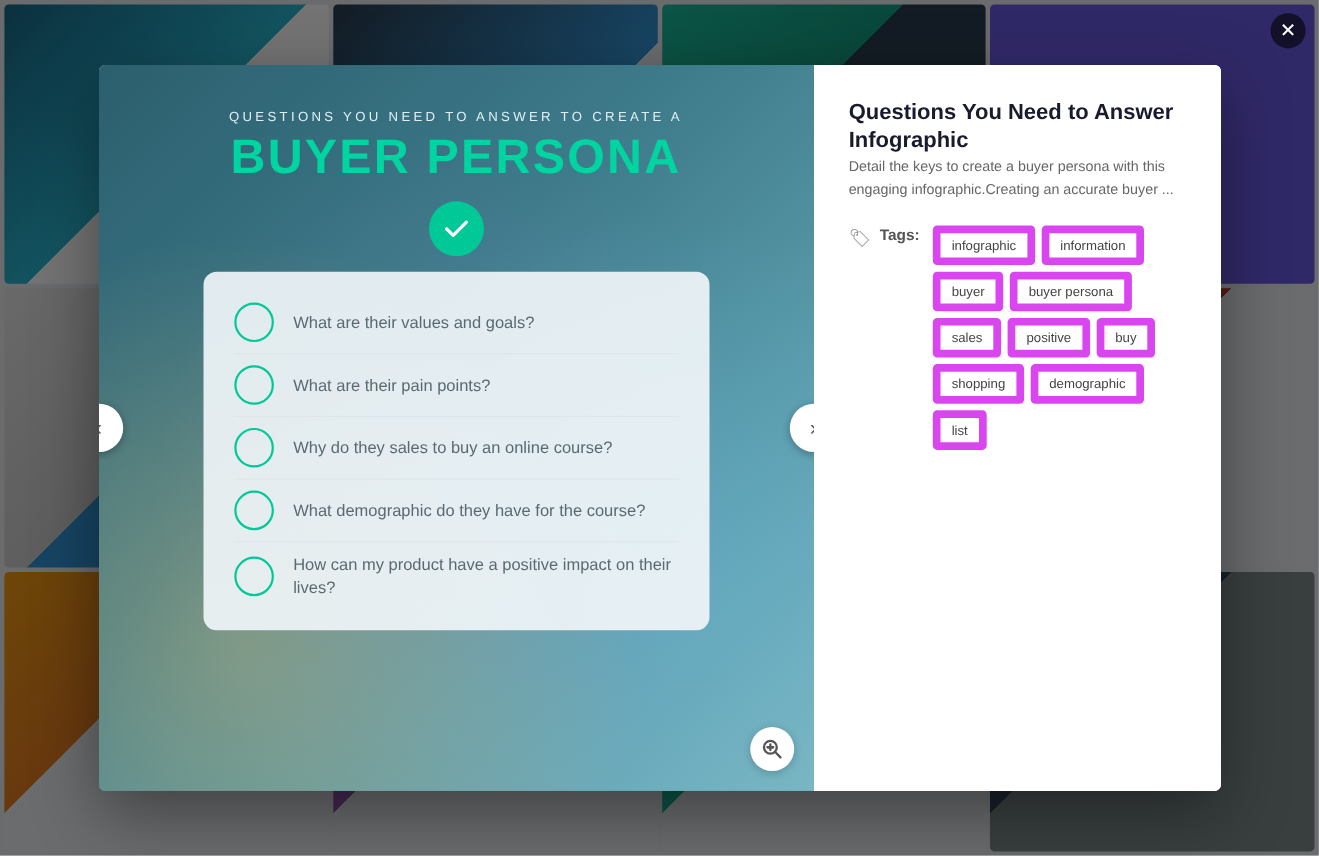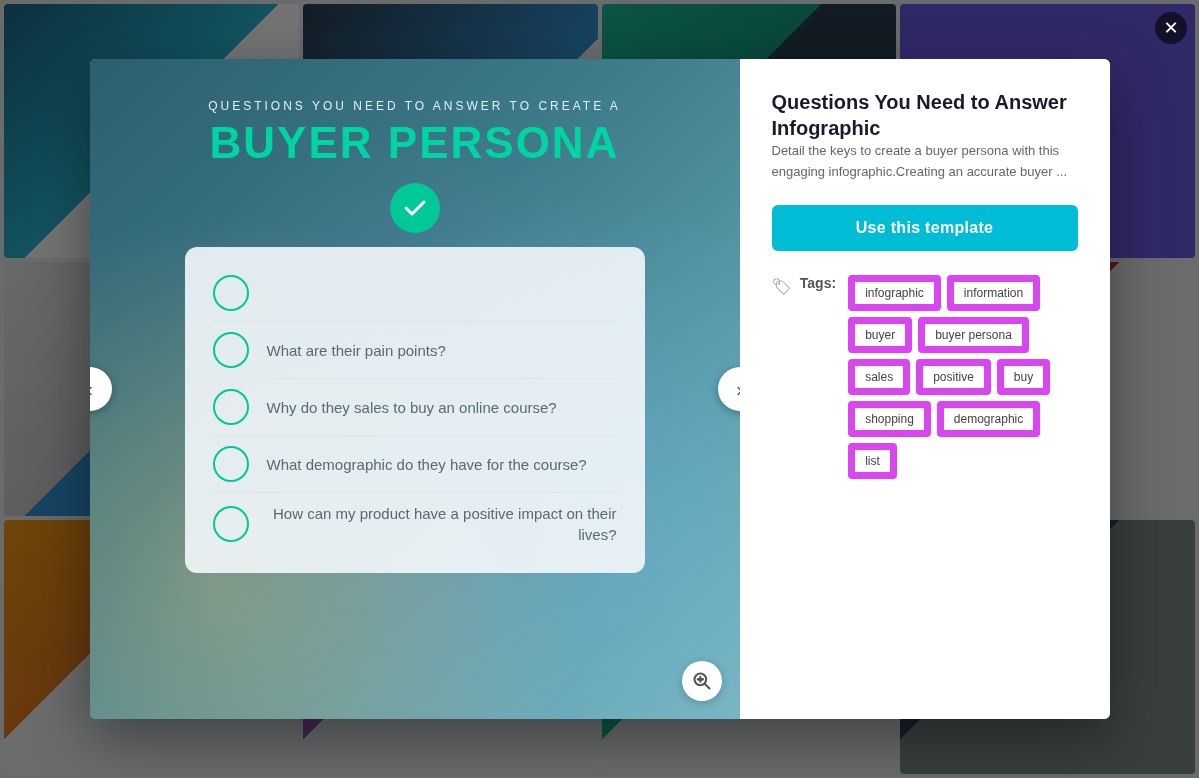--- a/index.html
+++ b/index.html
@@ -151,21 +151,20 @@
     }
 
     .checklist-item {
       display: flex;
       align-items: center;
       padding: 10px 0;
       border-bottom: 1px solid #dde5ea;
     }
     .checklist-item:last-child {
       border-bottom: none;
-      text-align: right;
     }
 
     .check-circle {
       width: 36px;
       height: 36px;
       border-radius: 50%;
       border: 2px solid #00c896;
       flex-shrink: 0;
       margin-right: 18px;
       display: flex;
@@ -353,20 +352,21 @@
       <div class="check-circle-top">
         <svg viewBox="0 0 28 28" fill="none" xmlns="http://www.w3.org/2000/svg">
           <polyline points="5,14 11,20 23,8" stroke="white" stroke-width="3" stroke-linecap="round" stroke-linejoin="round"></polyline>
         </svg>
       </div>
 
       <div class="checklist-card">
 
           <div class="checklist-item">
             <div class="check-circle"></div>
+            <span class="checklist-text">What are their values and goals?</span>
           </div>
           <div class="checklist-item">
             <div class="check-circle"></div>
             <span class="checklist-text">What are their pain points?</span>
           </div>
           <div class="checklist-item">
             <div class="check-circle"></div>
             <span class="checklist-text">Why do they sales to buy
 an online course?</span>
           </div>
@@ -402,21 +402,20 @@
       <span>›</span>
     </div>
   </div>
 
   <div class="modal-right">
 
     <h2 class="modal-title">Questions You Need to Answer Infographic</h2>
 
     <p class="modal-description">Detail the keys to create a buyer persona with this engaging infographic.Creating an accurate buyer ...</p>
 
-    <button class="use-template-btn">Use this template</button>
 
     <div class="tags-section">
       <span class="tags-icon">🏷</span>
       <span class="tags-label">Tags:</span>
       <div class="tags-container">
 
       <span class="tag">infographic</span>
           <span class="tag">information</span>
           <span class="tag">buyer</span>
           <span class="tag">buyer persona</span>

